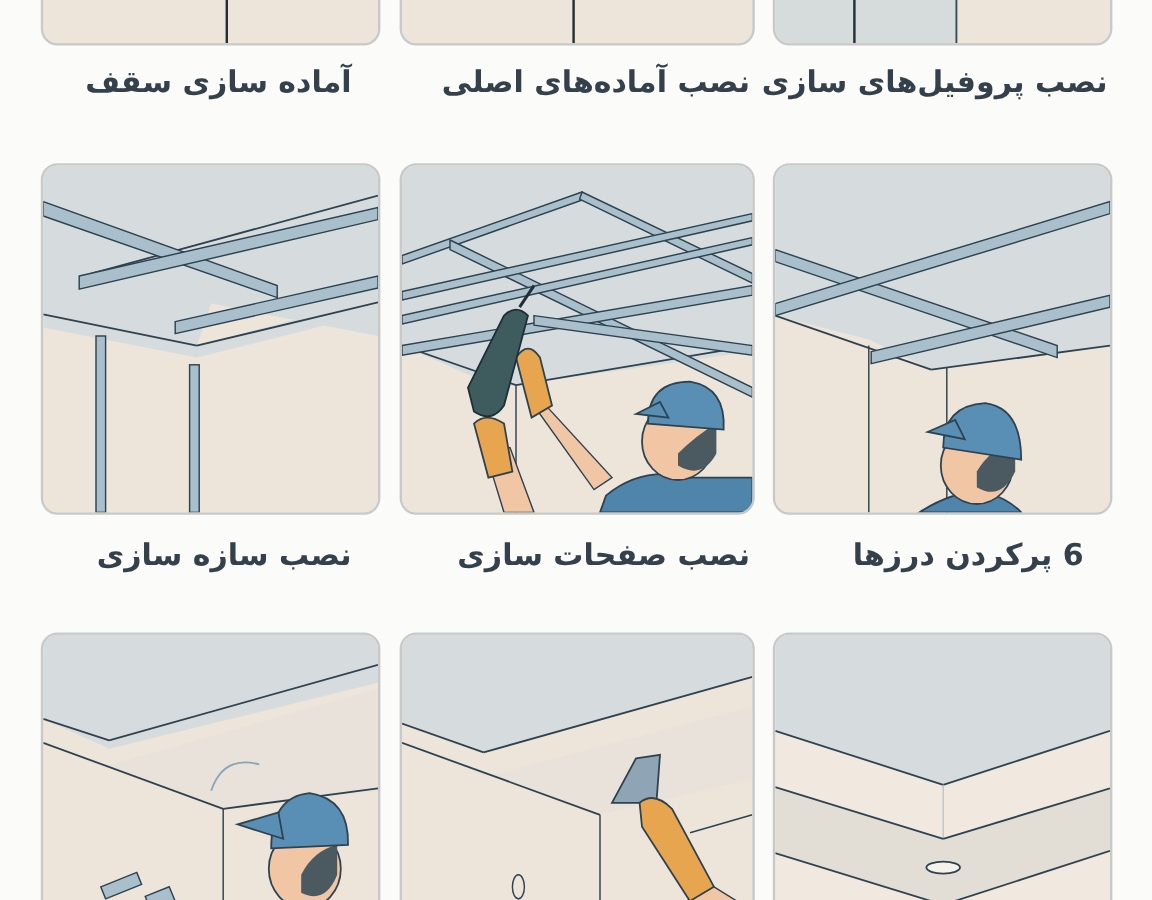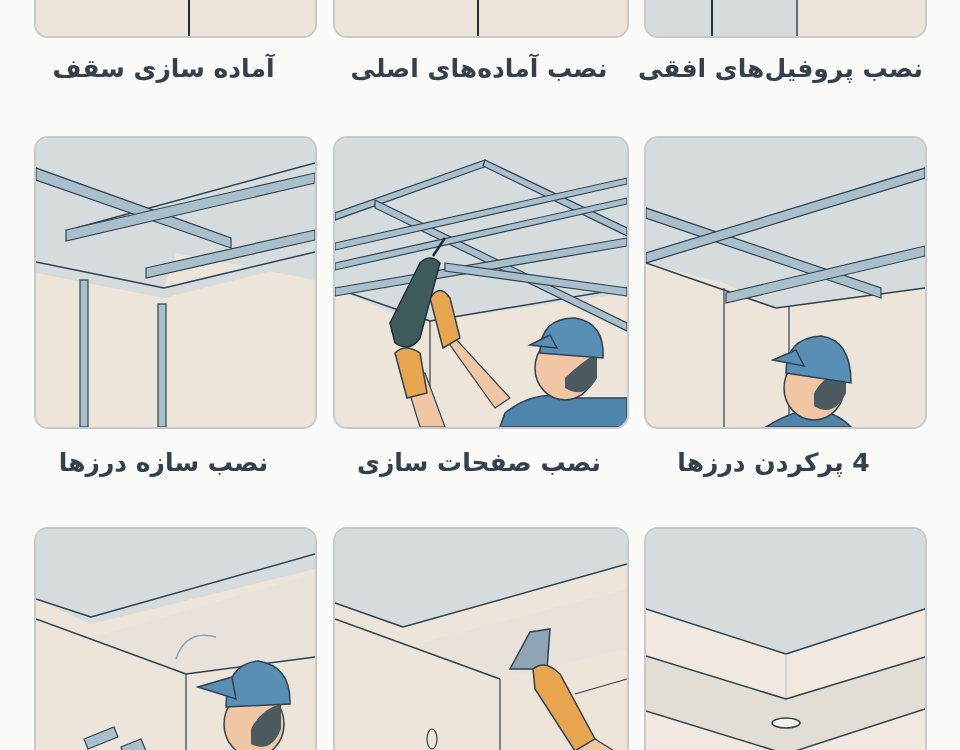--- a/index.html
+++ b/index.html
@@ -11,21 +11,20 @@
   .card {
     position: absolute;
     border: 2px solid #c7cac8;
     border-radius: 14px;
     overflow: hidden;
     background: #ede4da;
   }
   .card svg { position: absolute; left: 0; top: 0; width: 100%; height: 100%; }
   .caption {
     position: absolute;
-    text-align: center;
     color: #34404c;
     font-size: 25px;
     font-weight: bold;
     direction: rtl;
     white-space: nowrap;
   }
 </style>
 </head>
 <body>
 
@@ -46,41 +45,41 @@
 <div class="caption" style="left:333px; top:54px; width:292px;">نصب آماده‌های اصلی</div>
 
 <div class="card" style="left:644px; top:-20px; width:279px; height:54px;">
   <svg viewBox="0 0 279 54" preserveAspectRatio="none">
     <rect x="0" y="0" width="279" height="54" fill="#ede4da"></rect>
     <rect x="0" y="0" width="152" height="54" fill="#d6dbdb"></rect>
     <line x1="66" y1="0" x2="66" y2="54" stroke="#1f2e38" stroke-width="2"></line>
     <line x1="151" y1="0" x2="151" y2="54" stroke="#33495a" stroke-width="1.5"></line>
   </svg>
 </div>
-<div class="caption" style="left:644px; top:54px; width:279px;">نصب پروفیل‌های افقی</div>
+<div class="caption" style="left:644px; top:54px; width:279px;">نصب پروفیل‌های سازی</div>
 
 <div class="card" style="left:34px; top:136px; width:279px; height:289px;">
   <svg viewBox="0 0 279 289" preserveAspectRatio="none">
     <rect width="279" height="289" fill="#ede4da"></rect>
     <polygon points="0,0 279,0 279,142 140,115 128,150 0,125" fill="#d6dcde"></polygon>
     <line x1="40" y1="90" x2="279" y2="25" stroke="#2e4250" stroke-width="1.5"></line>
     <polygon points="0,125 128,150 279,110 279,122 128,160 0,135" fill="#d6dcde" stroke="none"></polygon>
     <line x1="0" y1="124" x2="128" y2="150" stroke="#2e4250" stroke-width="1.5"></line>
     <line x1="128" y1="150" x2="279" y2="114" stroke="#2e4250" stroke-width="1.5"></line>
 
     <polygon points="0,30 0,42 195,110 195,100" fill="#a9c0cc" stroke="#2e4250" stroke-width="1.2"></polygon>
 
     <polygon points="30,92 279,35 279,45 30,103" fill="#a9c0cc" stroke="#2e4250" stroke-width="1.2"></polygon>
     <polygon points="110,130 279,92 279,102 110,140" fill="#a9c0cc" stroke="#2e4250" stroke-width="1.2"></polygon>
 
     <rect x="44" y="142" width="8" height="147" fill="#a9c0cc" stroke="#2e4250" stroke-width="1.2"></rect>
     <rect x="122" y="166" width="8" height="123" fill="#a9c0cc" stroke="#2e4250" stroke-width="1.2"></rect>
   </svg>
 </div>
-<div class="caption" style="left:34px; top:448px; width:259px;">نصب سازه درزها</div>
+<div class="caption" style="left:34px; top:448px; width:259px;">نصب سازه سازی</div>
 
 <div class="card" style="left:333px; top:136px; width:292px; height:289px;">
   <svg viewBox="0 0 292 289" preserveAspectRatio="none">
     <rect width="292" height="289" fill="#ede4da"></rect>
     <polygon points="0,0 292,0 292,155 80,185 0,150" fill="#d6dcde"></polygon>
     <line x1="0" y1="150" x2="95" y2="183" stroke="#2e4250" stroke-width="1.5"></line>
     <line x1="95" y1="183" x2="292" y2="150" stroke="#2e4250" stroke-width="1.5"></line>
     <line x1="95" y1="183" x2="95" y2="289" stroke="#2e4250" stroke-width="1.2"></line>
 
     <g fill="#a9c0cc" stroke="#2e4250" stroke-width="1.2">
@@ -127,21 +126,21 @@
       <polygon points="80,155 279,108 279,118 80,165"></polygon>
     </g>
 
     <path d="M120,289 Q150,270 175,272 Q195,278 205,289 Z" fill="#4f85ab" stroke="#2e4250" stroke-width="1.5"></path>
     <ellipse cx="168" cy="250" rx="30" ry="32" fill="#f1c6a5" stroke="#2e4250" stroke-width="1.5"></ellipse>
     <path d="M168,268 Q188,280 200,255 L200,230 Q180,235 168,255 Z" fill="#4a5a60"></path>
     <path d="M140,235 Q140,200 175,198 Q205,202 205,245 Z" fill="#5a8fb5" stroke="#2e4250" stroke-width="1.5"></path>
     <path d="M127,222 L150,212 L158,228 Z" fill="#5a8fb5" stroke="#2e4250" stroke-width="1.5"></path>
   </svg>
 </div>
-<div class="caption" style="left:644px; top:448px; width:259px;">4  پرکردن درزها</div>
+<div class="caption" style="left:644px; top:448px; width:259px;">6  پرکردن درزها</div>
 
 <div class="card" style="left:34px; top:527px; width:279px; height:240px;">
   <svg viewBox="0 0 279 240" preserveAspectRatio="none">
     <rect width="279" height="240" fill="#ede4da"></rect>
     <polygon points="0,0 279,0 279,40 55,95 0,70" fill="#d6dcde"></polygon>
     <line x1="0" y1="70" x2="55" y2="88" stroke="#2e4250" stroke-width="1.5"></line>
     <line x1="55" y1="88" x2="279" y2="25" stroke="#2e4250" stroke-width="1.5"></line>
     <polygon points="0,90 150,145 279,130 279,45 50,110" fill="#e8e2da"></polygon>
     <line x1="0" y1="90" x2="150" y2="145" stroke="#2e4250" stroke-width="1.5"></line>
     <line x1="150" y1="145" x2="279" y2="128" stroke="#2e4250" stroke-width="1.5"></line>

